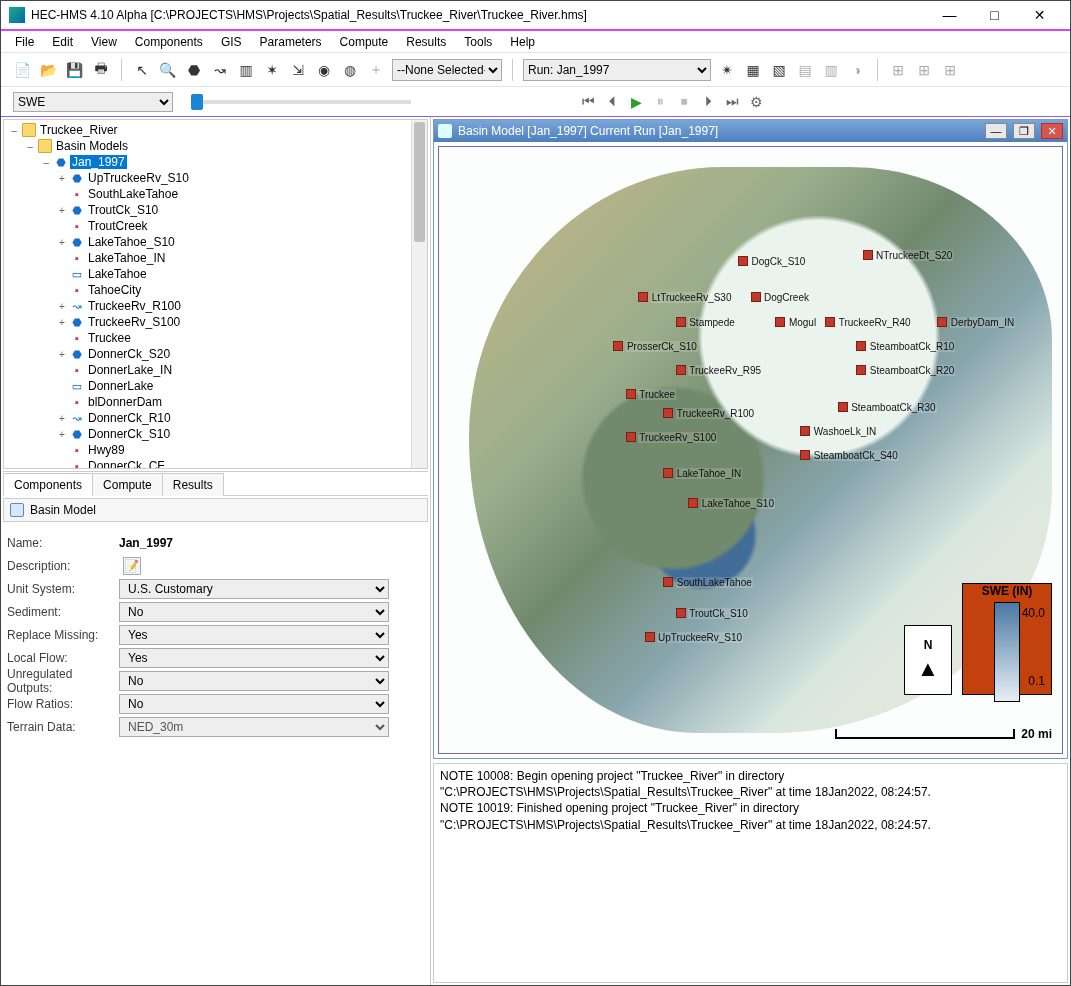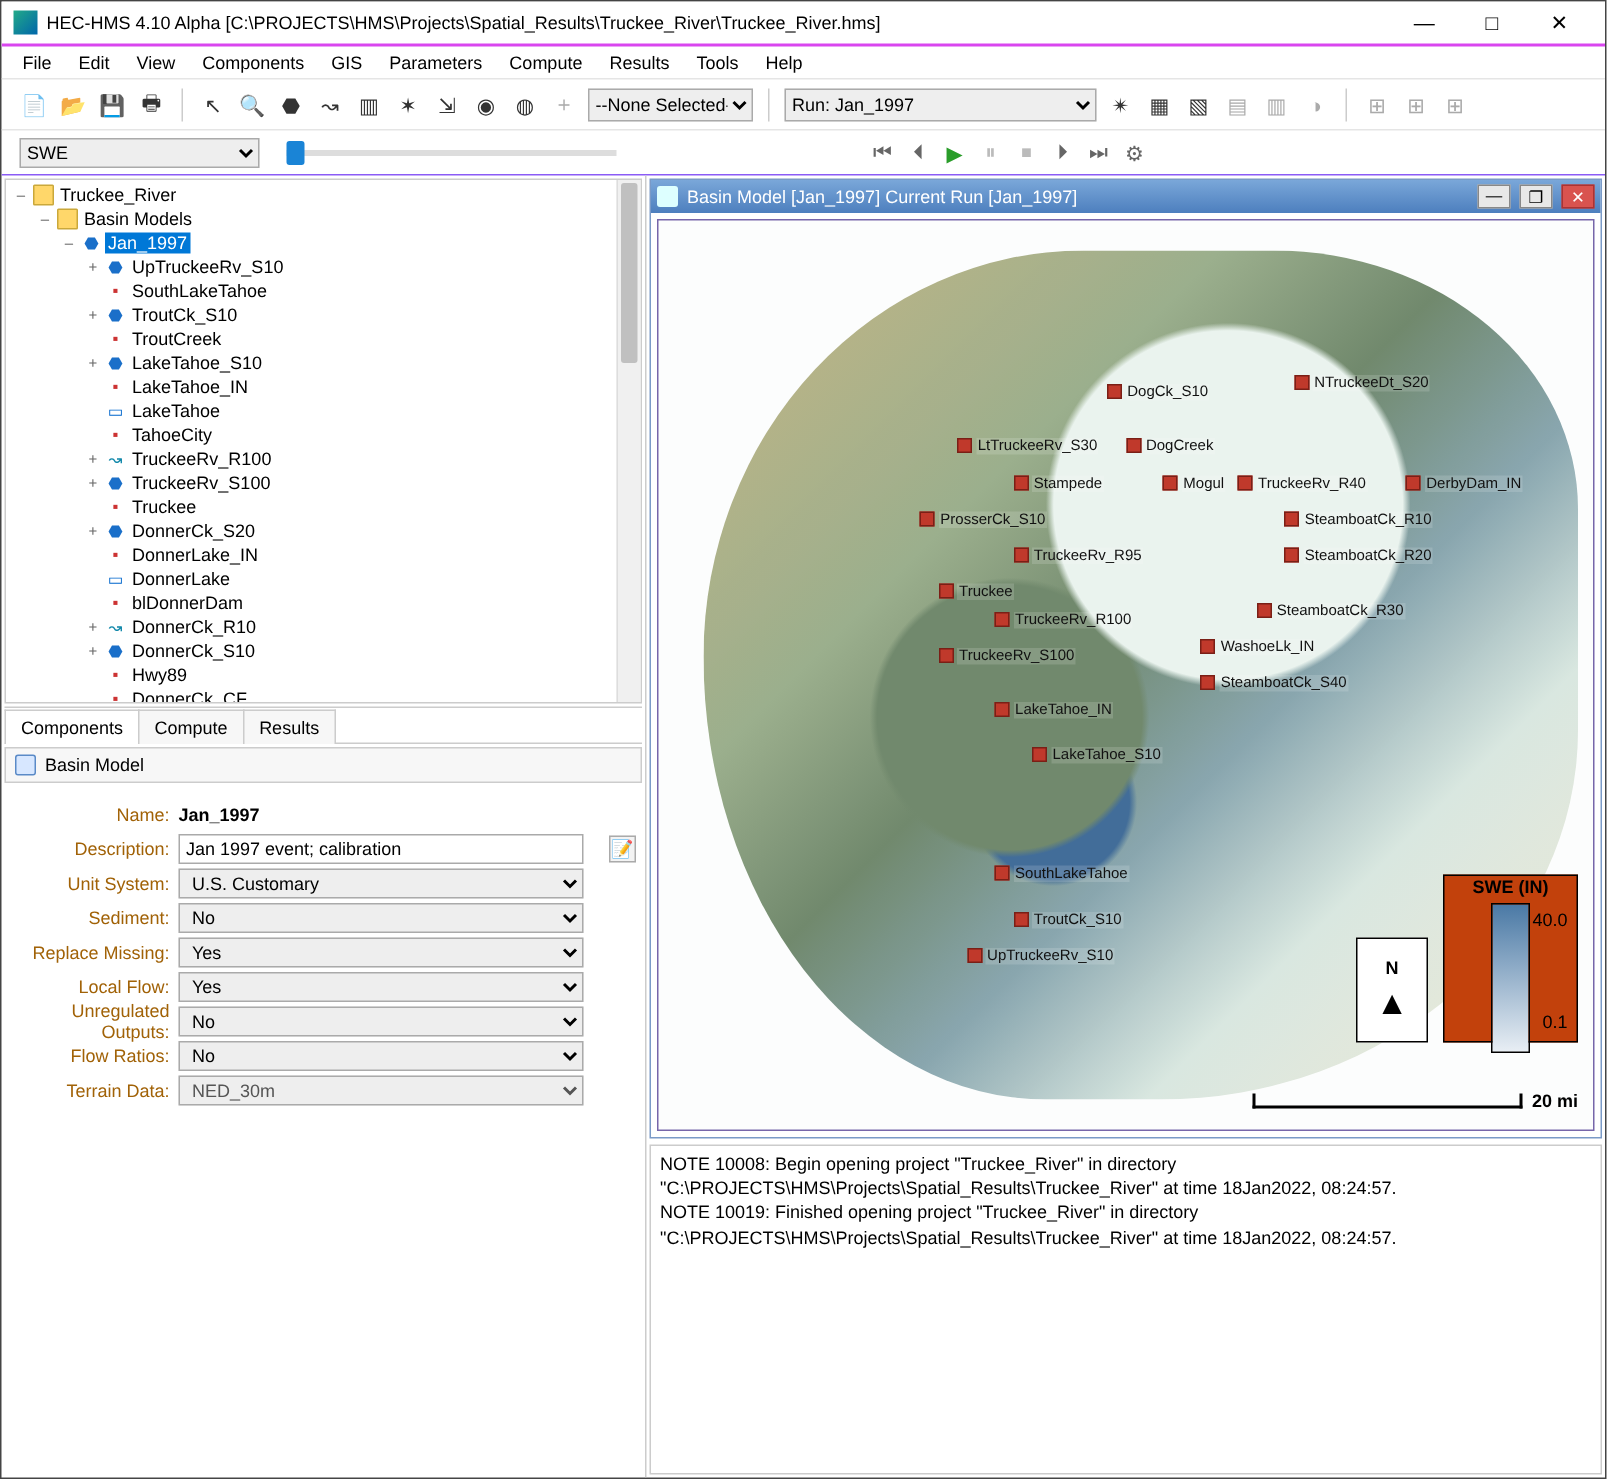--- a/index.html
+++ b/index.html
@@ -38,21 +38,21 @@
 .ticon.junc { color:#c33; }
 .ticon.reach { color:#18a; }
 .ticon.res { color:#06c; }
 .tabs { display:flex; border-top:1px solid #ccc; border-bottom:1px solid #ccc; margin:0 2px;}
 .tab { padding:4px 10px; border:1px solid #ccc; border-bottom:none; background:#f7f7f7; margin-right:-1px; position:relative; top:1px;}
 .tab.active { background:#fff; }
 .panel-title { display:flex; align-items:center; padding:4px 6px; border:1px solid #ccc; margin:2px; background:#f7f7f7;}
 .panel-title .picon { width:14px; height:14px; background:#d7e7ff; border:1px solid #5a8ac7; border-radius:2px; margin-right:6px;}
 .form { padding:8px 6px 6px 6px; }
 .frow { display:flex; align-items:center; height:22px; margin-bottom:1px; }
-.frow label { width:112px; text-align:right; padding-right:6px; color:#a16207; }
+.frow label { width:112px; padding-right:6px; color:#404040; }
 .frow .val { flex:1; }
 .frow select, .frow input[type=text] { width: 270px; height:20px; border:1px solid #aaa; padding:0 4px; background:#fff;}
 .frow select { background:#eee; }
 .frow .ro { background:#eee; color:#555; }
 .frow .note-icon { width:18px; height:18px; margin-left:4px; display:flex; align-items:center; justify-content:center; border:1px solid #aaa; background:#f3f3f3;}
 .right { flex:1; display:flex; flex-direction:column; min-width:0; }
 .map-win { margin:2px; border:1px solid #7a9ac7; display:flex; flex-direction:column; height:640px; }
 .map-title { height:22px; background:linear-gradient(#7aa7d9,#4d7fbe); color:#fff; display:flex; align-items:center; padding:0 4px; gap:6px;}
 .map-title .mt-icon { width:14px; height:14px; background:#dff; border-radius:2px; }
 .map-title .mt-txt { flex:1; font-size:12px;}
@@ -120,21 +120,21 @@
   <div class="tbtn">▥</div>
   <div class="tbtn">✶</div>
   <div class="tbtn">⇲</div>
   <div class="tbtn">◉</div>
   <div class="tbtn">◍</div>
   <div class="tbtn" style="color:#aaa">＋</div>
   <select style="width:110px;">
     <option>--None Selected--</option>
   </select>
   <div class="tsep"></div>
-  <select style="width:208px;">
+  <select style="width:188px;">
     <option>Run: Jan_1997</option>
   </select>
   <div class="tbtn">✴</div>
   <div class="tbtn">▦</div>
   <div class="tbtn">▧</div>
   <div class="tbtn" style="color:#aaa">▤</div>
   <div class="tbtn" style="color:#aaa">▥</div>
   <div class="tbtn" style="color:#aaa">◑</div>
   <div class="tsep"></div>
   <div class="tbtn" style="color:#aaa">⊞</div>
@@ -291,21 +291,20 @@
       <span>Basin Model</span>
     </div>
     <div class="form">
       <div class="frow">
         <label>Name:</label>
         <div class="val"><b>Jan_1997</b></div>
       </div>
       <div id="formrows">
           <div class="frow">
             <label>Description:</label>
-            <div class="val"><input type="text" value="Jan 1997 event; calibration" style=""></div>
             <div class="note-icon">📝</div>
           </div>
           <div class="frow">
             <label>Unit System:</label>
             <div class="val"><select><option>U.S. Customary</option></select></div>
           </div>
           <div class="frow">
             <label>Sediment:</label>
             <div class="val"><select><option>No</option></select></div>
           </div>

